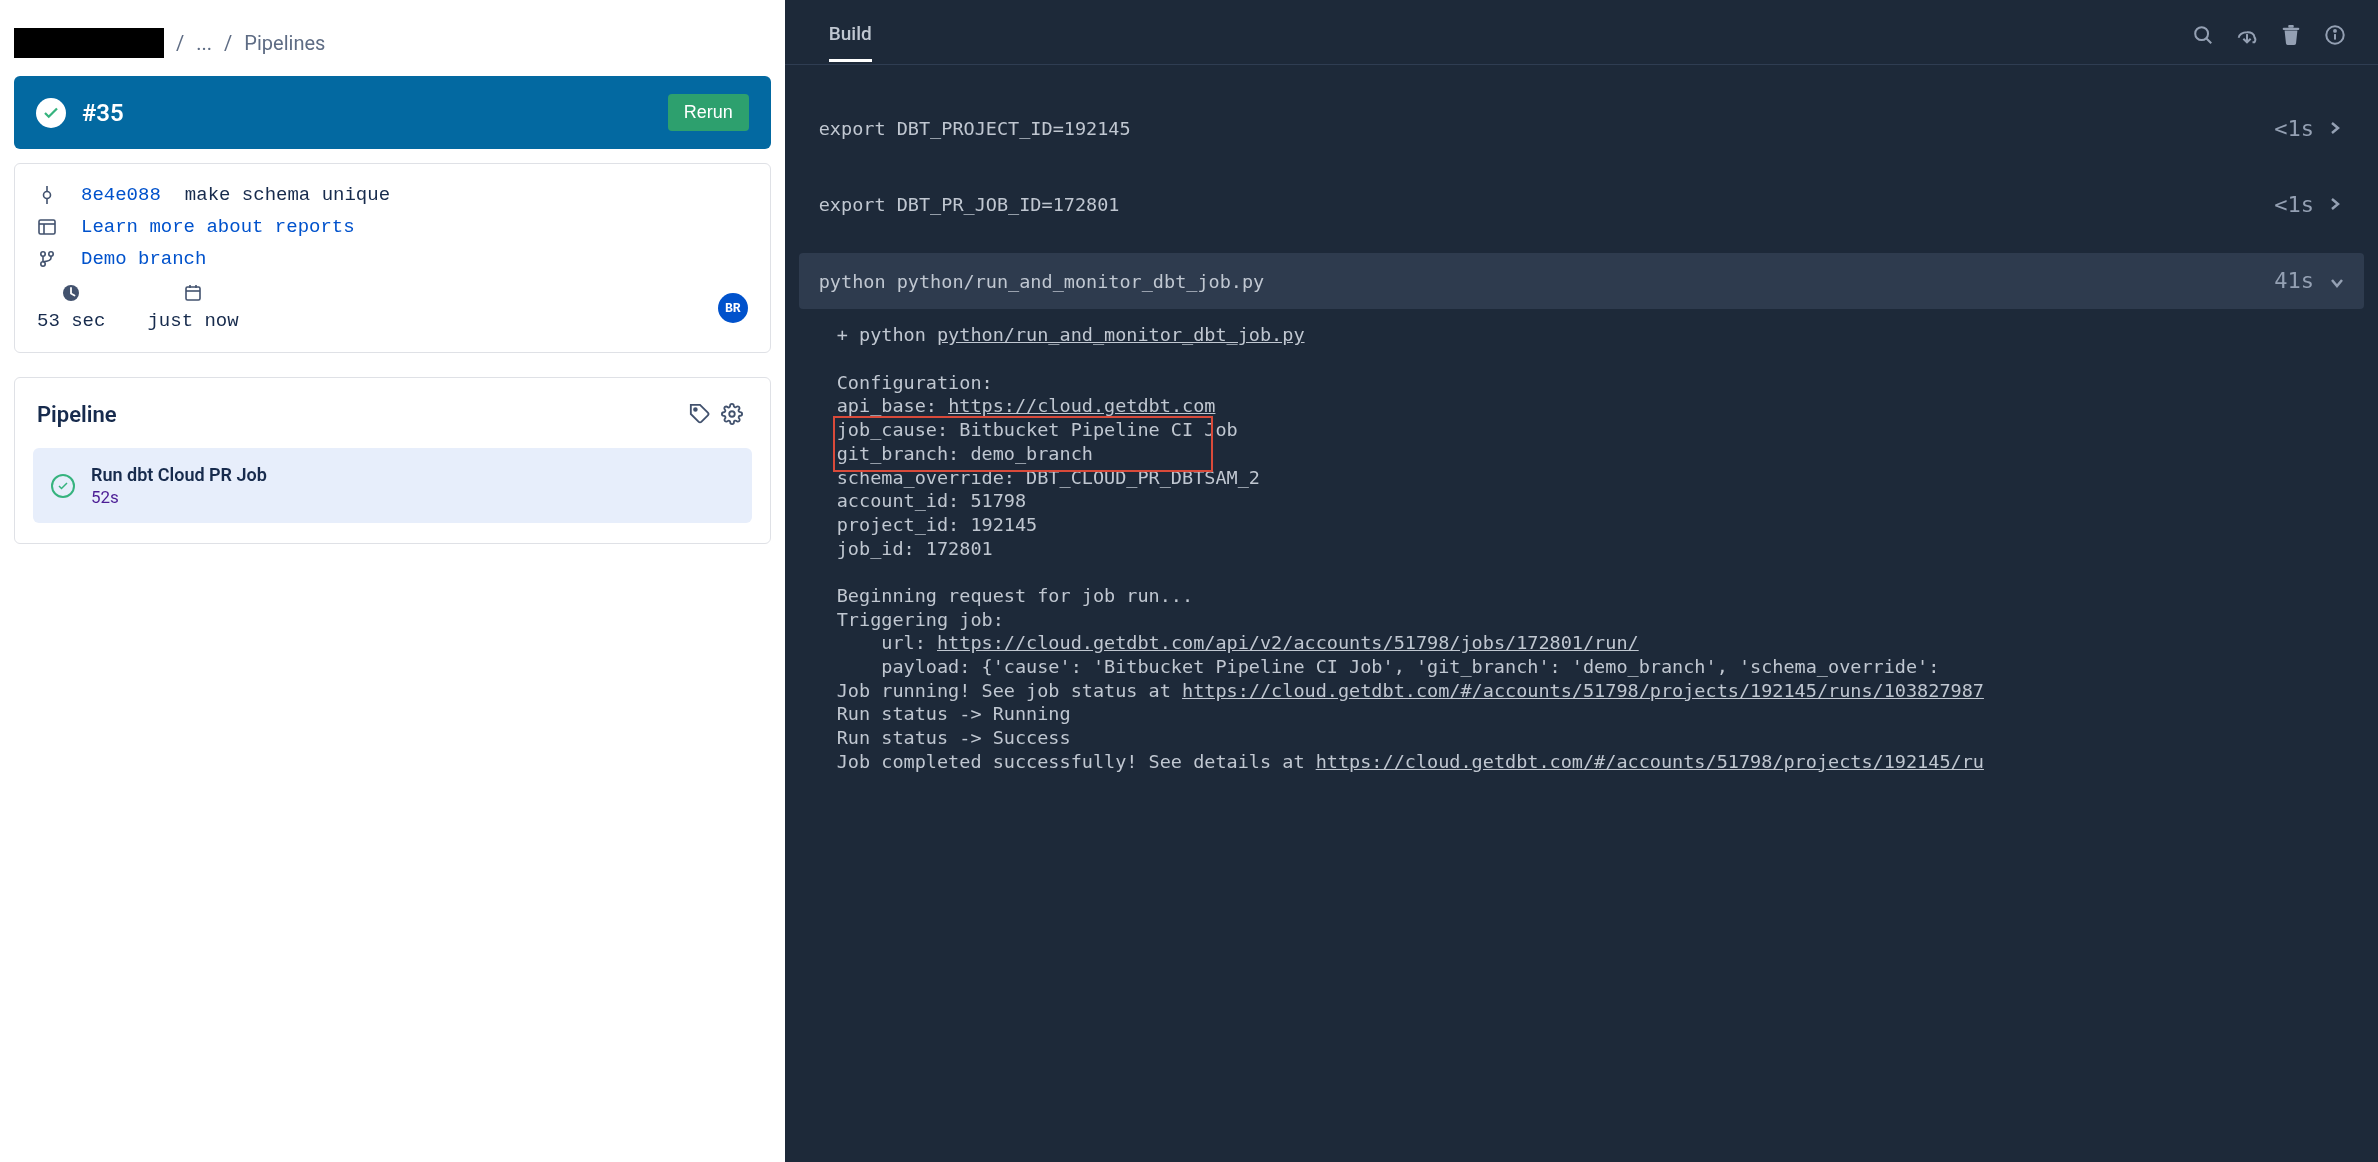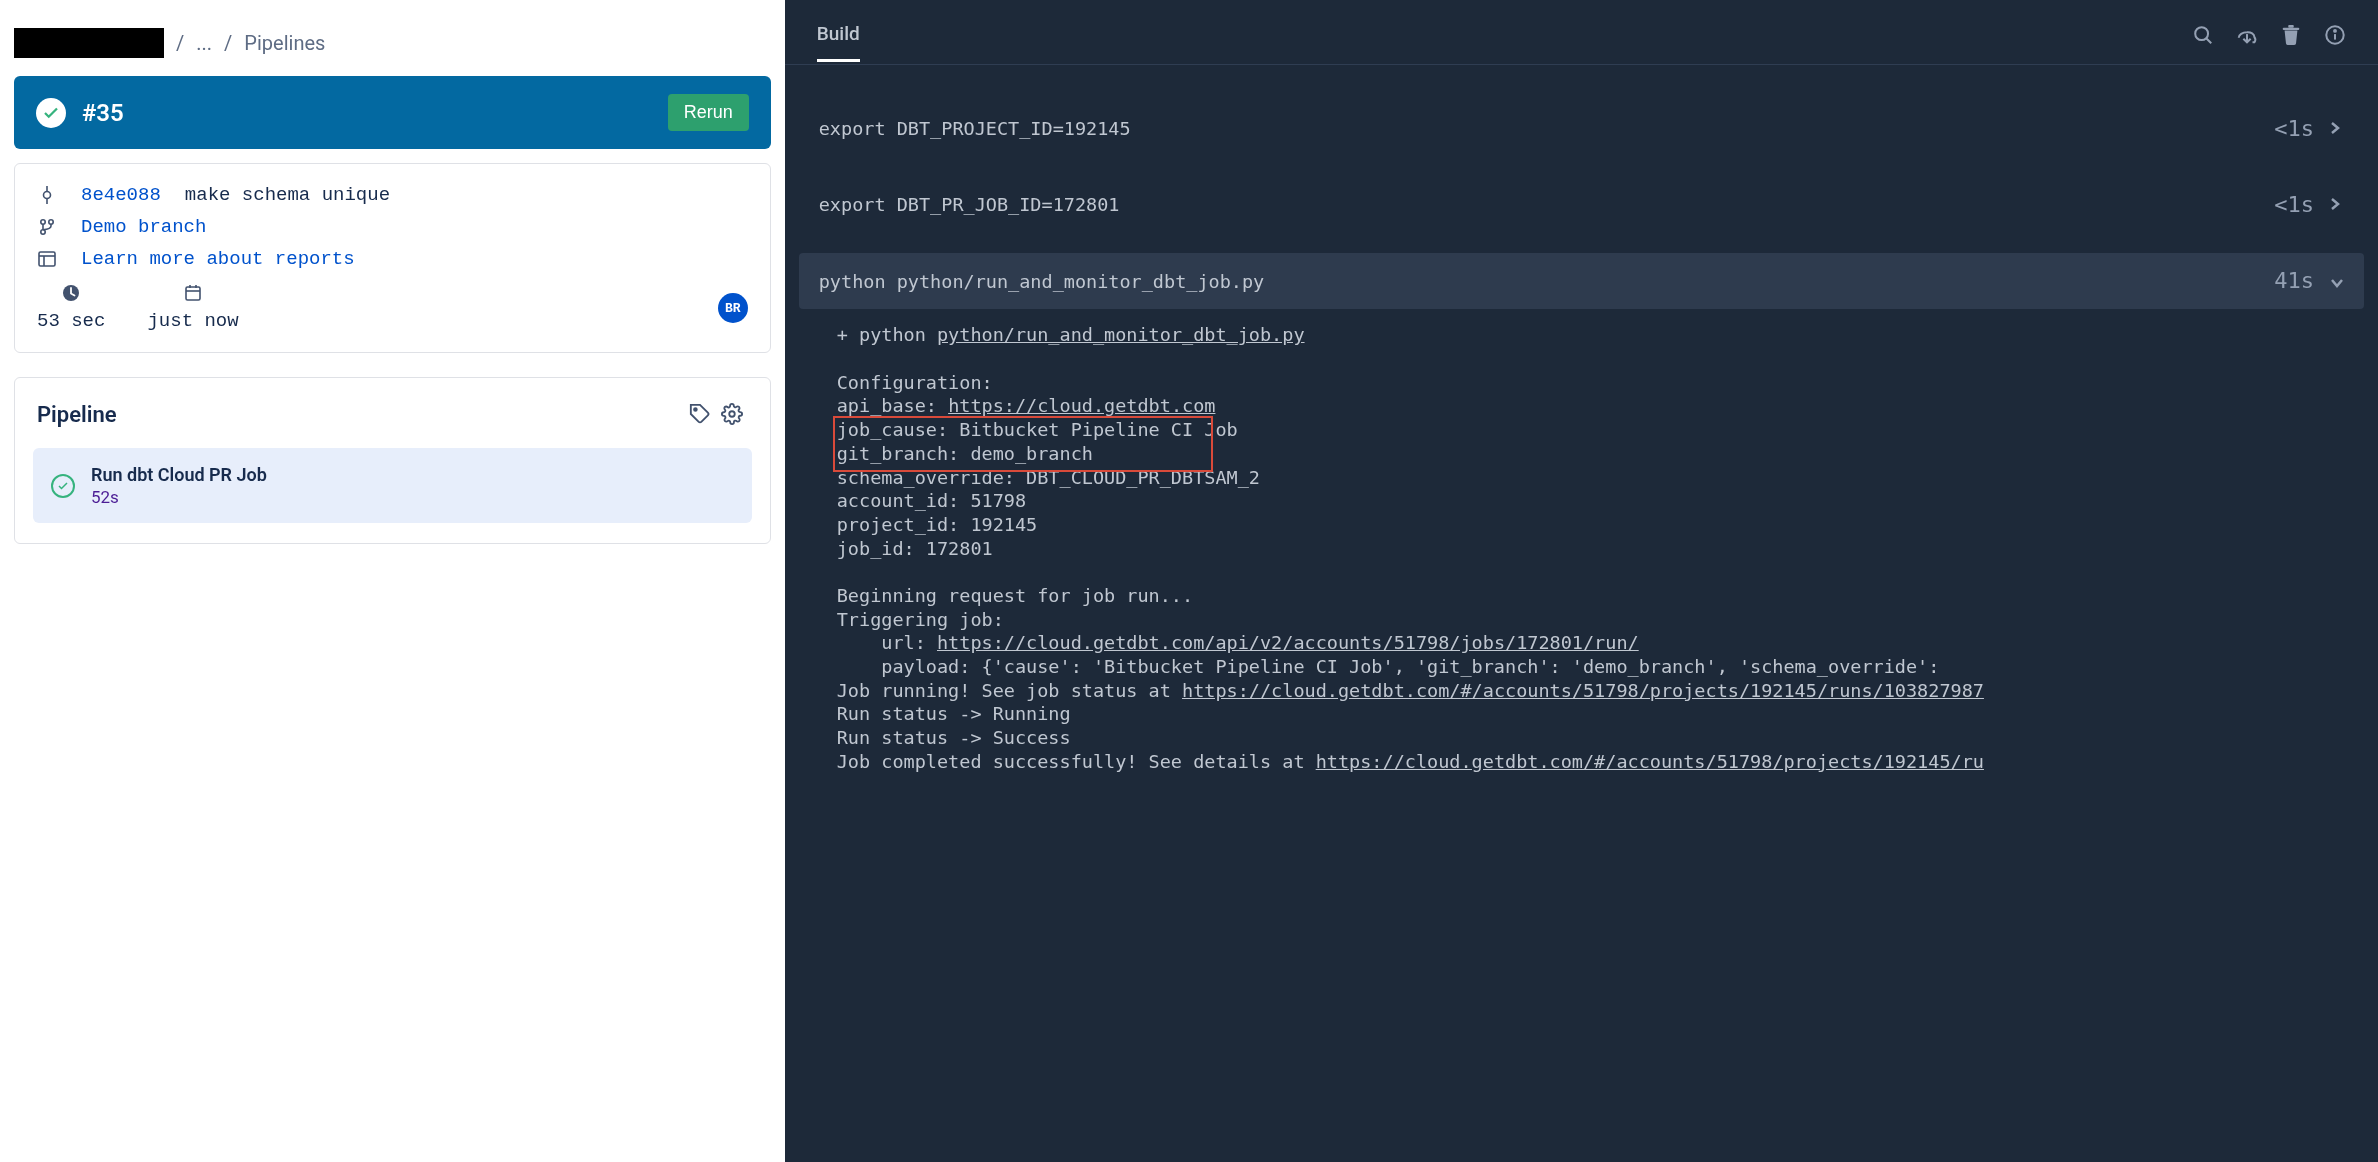--- a/index.html
+++ b/index.html
@@ -129,21 +129,21 @@
       display: flex; align-items: center; justify-content: center;
     }
     .step-item .step-status svg { width: 12px; height: 12px; stroke: #36b37e; stroke-width: 3; fill: none; }
     .step-item .step-info { display: flex; flex-direction: column; }
     .step-item .step-name { font-size: 18px; font-weight: 600; color: #172b4d; }
     .step-item .step-time { font-size: 17px; color: #4c1d95; margin-top: 2px; }
 
     .right-header {
       display: flex;
       align-items: center;
-      padding: 20px 28px 0 32px;
+      padding: 20px 28px 0 44px;
       border-bottom: 1px solid #2f3d52;
       gap: 14px;
     }
     .right-header .tab {
       color: #c0c7d1;
       font-size: 19px;
       font-weight: 500;
       padding-bottom: 14px;
       border-bottom: 3px solid #fff;
     }
@@ -223,39 +223,39 @@
             <circle cx="7" cy="9" r="3.5"></circle>
             <line x1="7" y1="0" x2="7" y2="5.5"></line>
             <line x1="7" y1="12.5" x2="7" y2="18"></line>
           </svg>
       </span>
       <span class="link">8e4e088</span>
       <span>make schema unique</span>
     </div>
     <div class="commit-row">
       <span class="icon">
+        <svg width="18" height="16" viewBox="0 0 18 16" fill="none" stroke="#42526e" stroke-width="1.6">
+            <rect x="1" y="1" width="16" height="14" rx="1.5"></rect>
+            <line x1="1" y1="5" x2="17" y2="5"></line>
+            <line x1="6" y1="5" x2="6" y2="15"></line>
+          </svg>
+      </span>
+      <span class="link">Learn more about reports</span>
+    </div>
+    <div class="commit-row">
+      <span class="icon">
         <svg width="16" height="18" viewBox="0 0 16 18" fill="none" stroke="#42526e" stroke-width="1.6">
             <circle cx="4" cy="4" r="2.2"></circle>
             <circle cx="12" cy="4" r="2.2"></circle>
             <circle cx="4" cy="14" r="2.2"></circle>
             <path d="M4 6.2 V11.8"></path>
             <path d="M12 6.2 V8 Q12 11 4 11.8"></path>
           </svg>
       </span>
       <span class="link">Demo branch</span>
-    </div>
-    <div class="commit-row">
-      <span class="icon">
-        <svg width="18" height="16" viewBox="0 0 18 16" fill="none" stroke="#42526e" stroke-width="1.6">
-            <rect x="1" y="1" width="16" height="14" rx="1.5"></rect>
-            <line x1="1" y1="5" x2="17" y2="5"></line>
-            <line x1="6" y1="5" x2="6" y2="15"></line>
-          </svg>
-      </span>
-      <span class="link">Learn more about reports</span>
     </div>
     <div class="commit-row meta">
       <div class="meta-item">
         <span class="icon">
           <svg width="18" height="18" viewBox="0 0 18 18" fill="#42526e">
               <circle cx="9" cy="9" r="8"></circle>
               <path d="M9 4 V9.5 L12.5 11.5" stroke="#fff" stroke-width="1.8" fill="none" stroke-linecap="round"></path>
             </svg>
         </span>
         <span>53 sec</span>

